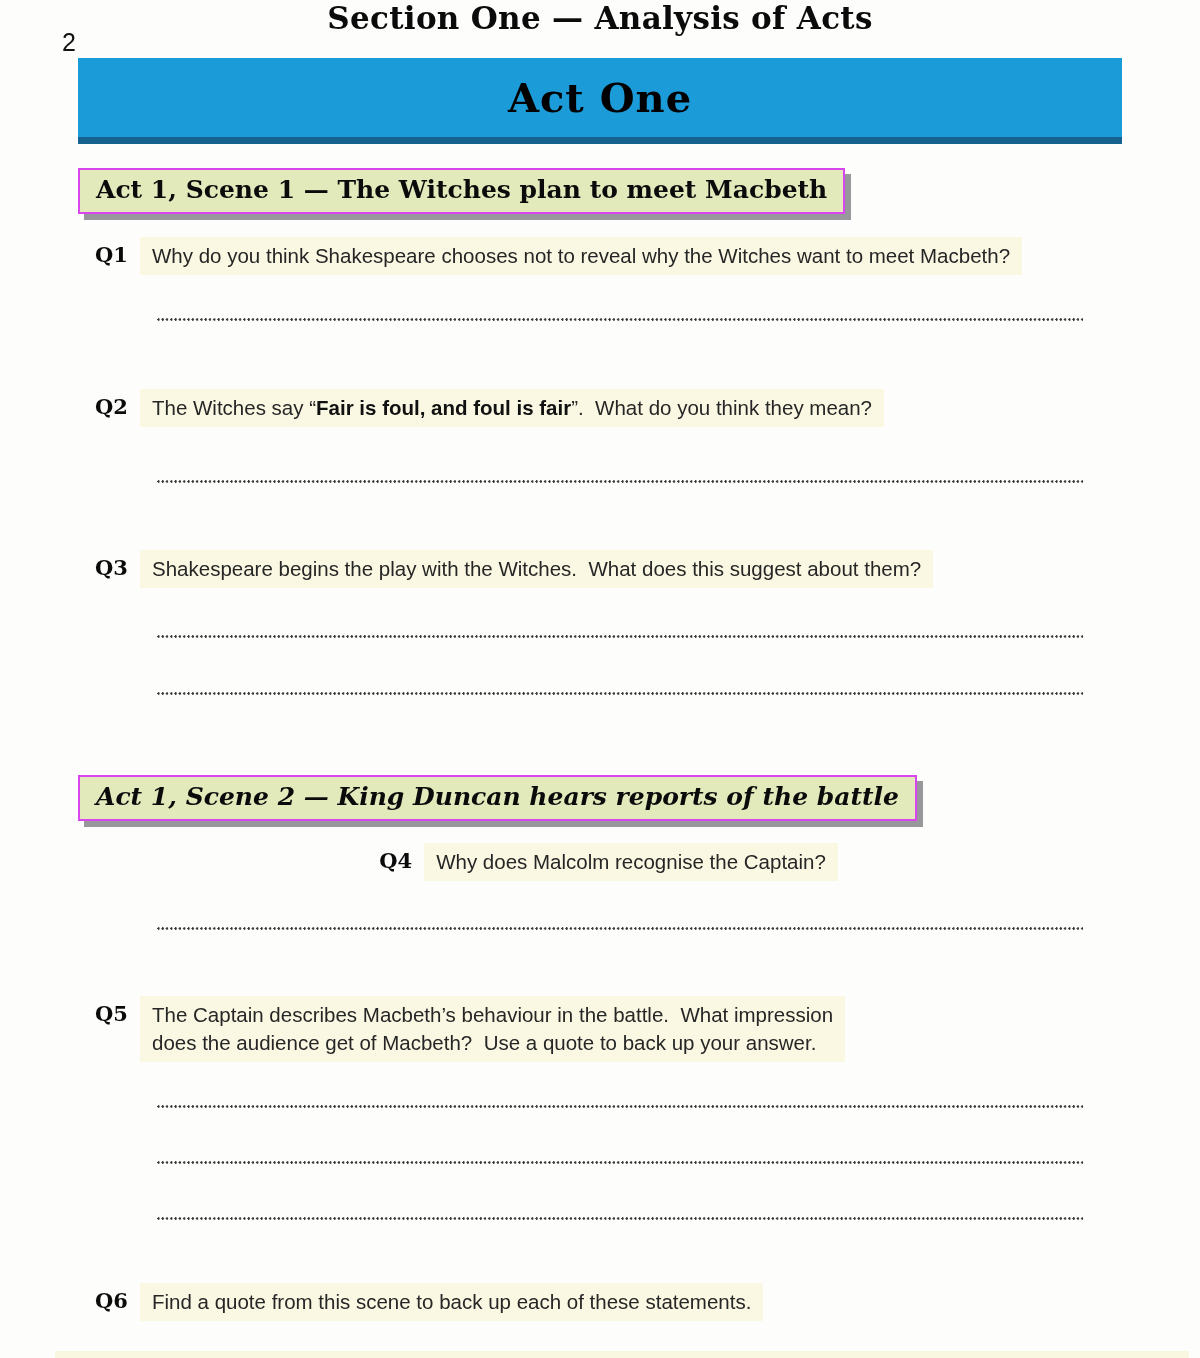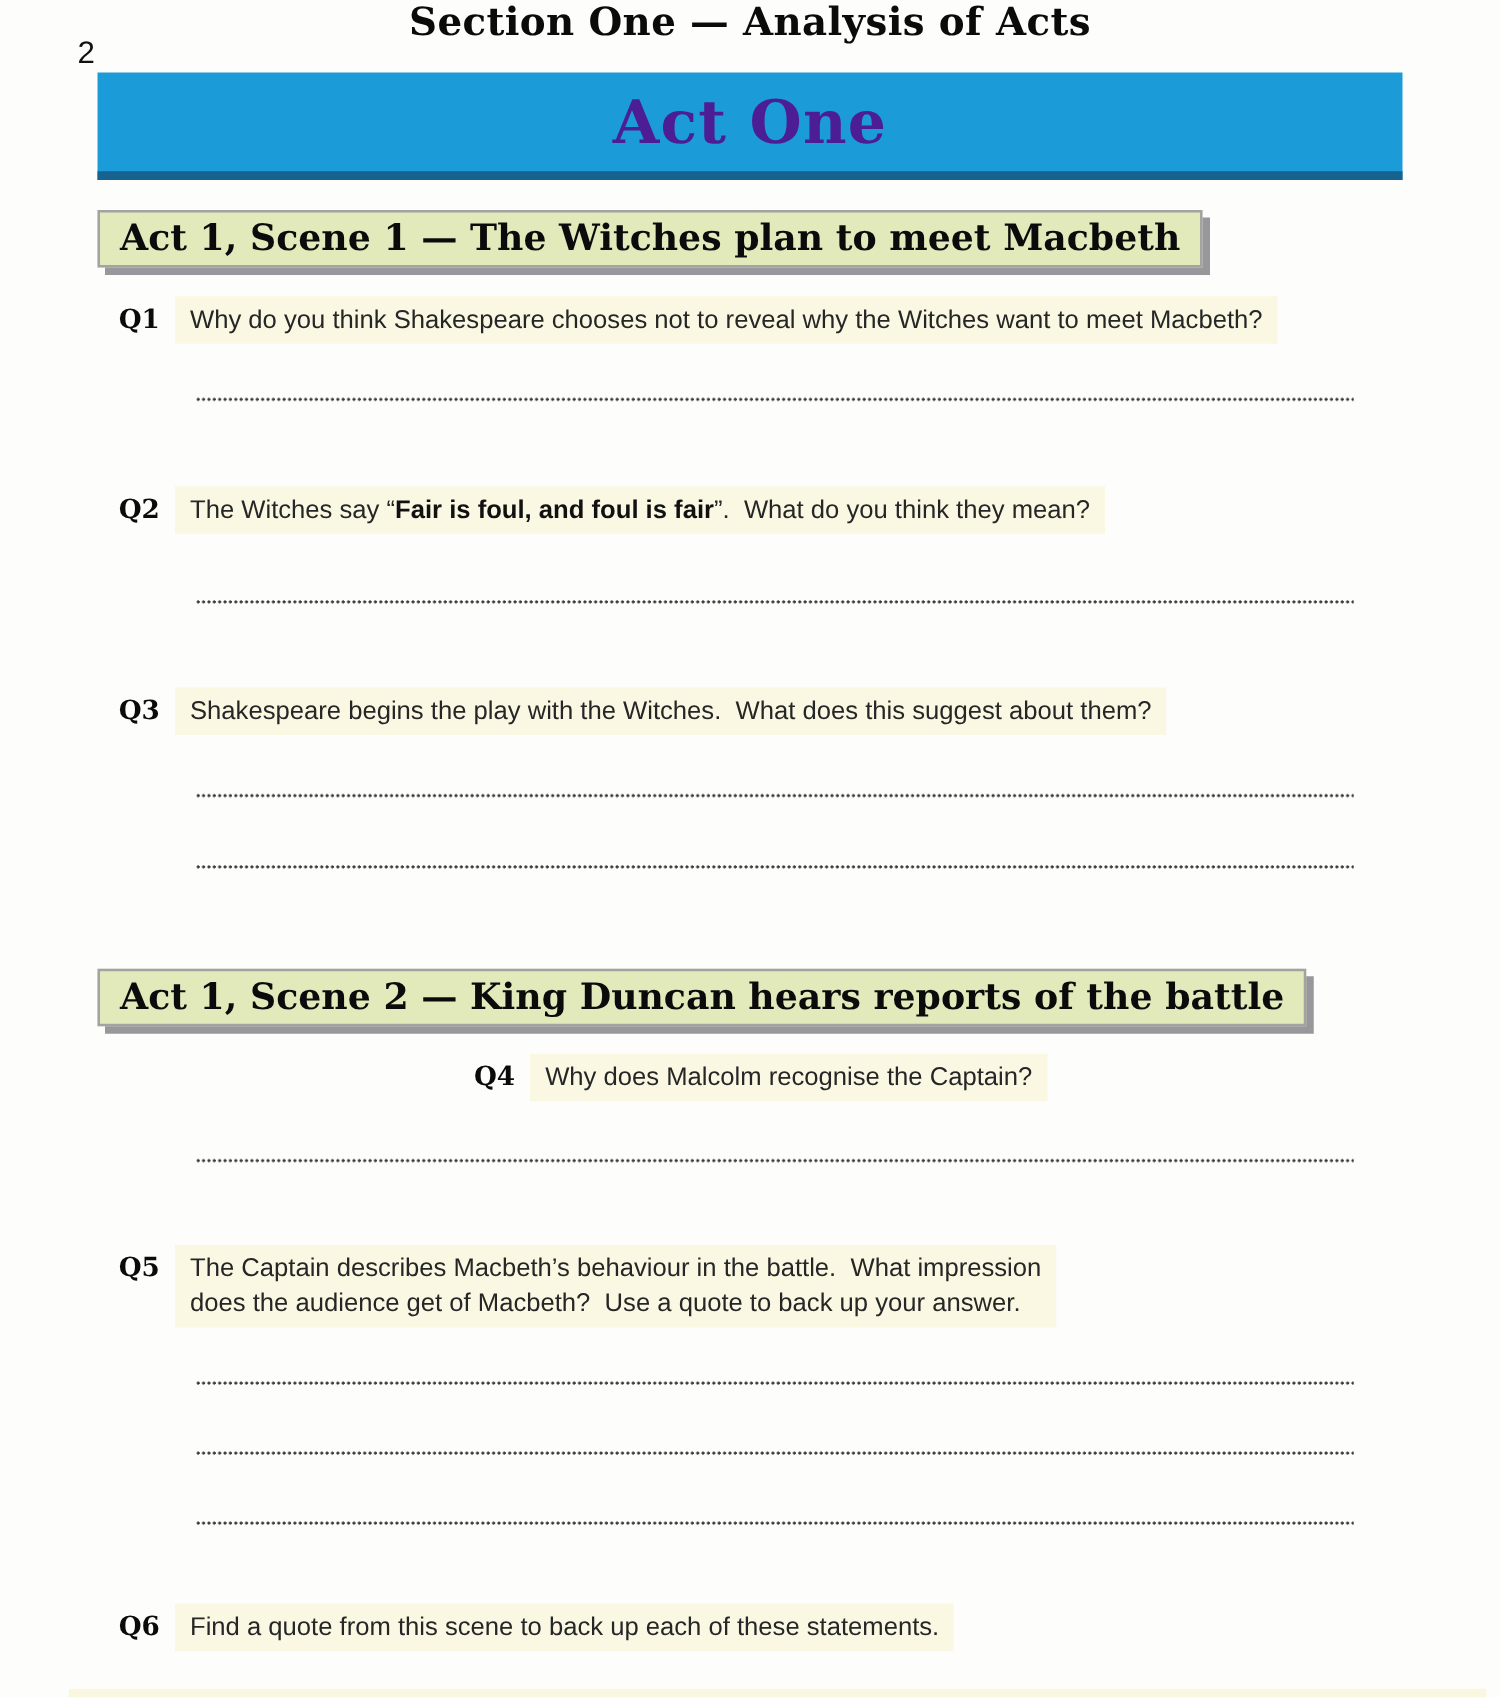--- a/index.html
+++ b/index.html
@@ -20,34 +20,34 @@
     text-align:center;
     font-family:"DejaVu Serif",serif;font-weight:bold;
     font-size:31px;color:#0b0b0b;letter-spacing:.3px;
   }
   .banner{
     margin-top:22px;height:79px;
     background:#1b9cd8;border-bottom:7px solid #16638f;
     display:flex;align-items:center;justify-content:center;
   }
   .banner-label{
-    color:#4c1d95;font-family:"DejaVu Serif",serif;font-weight:bold;
-    font-size:48px;letter-spacing:1px;
+    color:#000000;font-family:"DejaVu Serif",serif;font-weight:bold;
+    font-size:40px;letter-spacing:1px;
   }
   .scene-row{line-height:0;}
   .scene-box{
     display:inline-block;line-height:30px;
-    background:#e2e9bb;border:2px solid #a3a3a3;
+    background:#e2e9bb;border:2px solid #d946ef;
     box-shadow:6px 6px 0 0 #98989c;
     padding:5px 16px 7px 16px;
-    font-family:"DejaVu Serif",serif;font-weight:bold;font-size:29px;
+    font-family:"DejaVu Serif",serif;font-weight:bold;font-size:25px;
     color:#0b0b0b;white-space:nowrap;
   }
   .scene1-row{margin-top:24px;}
-  .scene2-row{margin-top:80px;}
+  .scene2-row{margin-top:80px;font-style:italic;}
   .qrow{display:flex;align-items:flex-start;margin-left:17px;}
   .qlabel{
     flex:none;width:45px;padding-top:5px;
     font-family:"DejaVu Serif",serif;font-weight:bold;font-size:21px;color:#0b0b0b;
   }
   .qtext{
     background:#faf8e3;padding:5px 12px;
     font-size:20.5px;line-height:28px;color:#262626;
     white-space:pre-wrap;
   }

